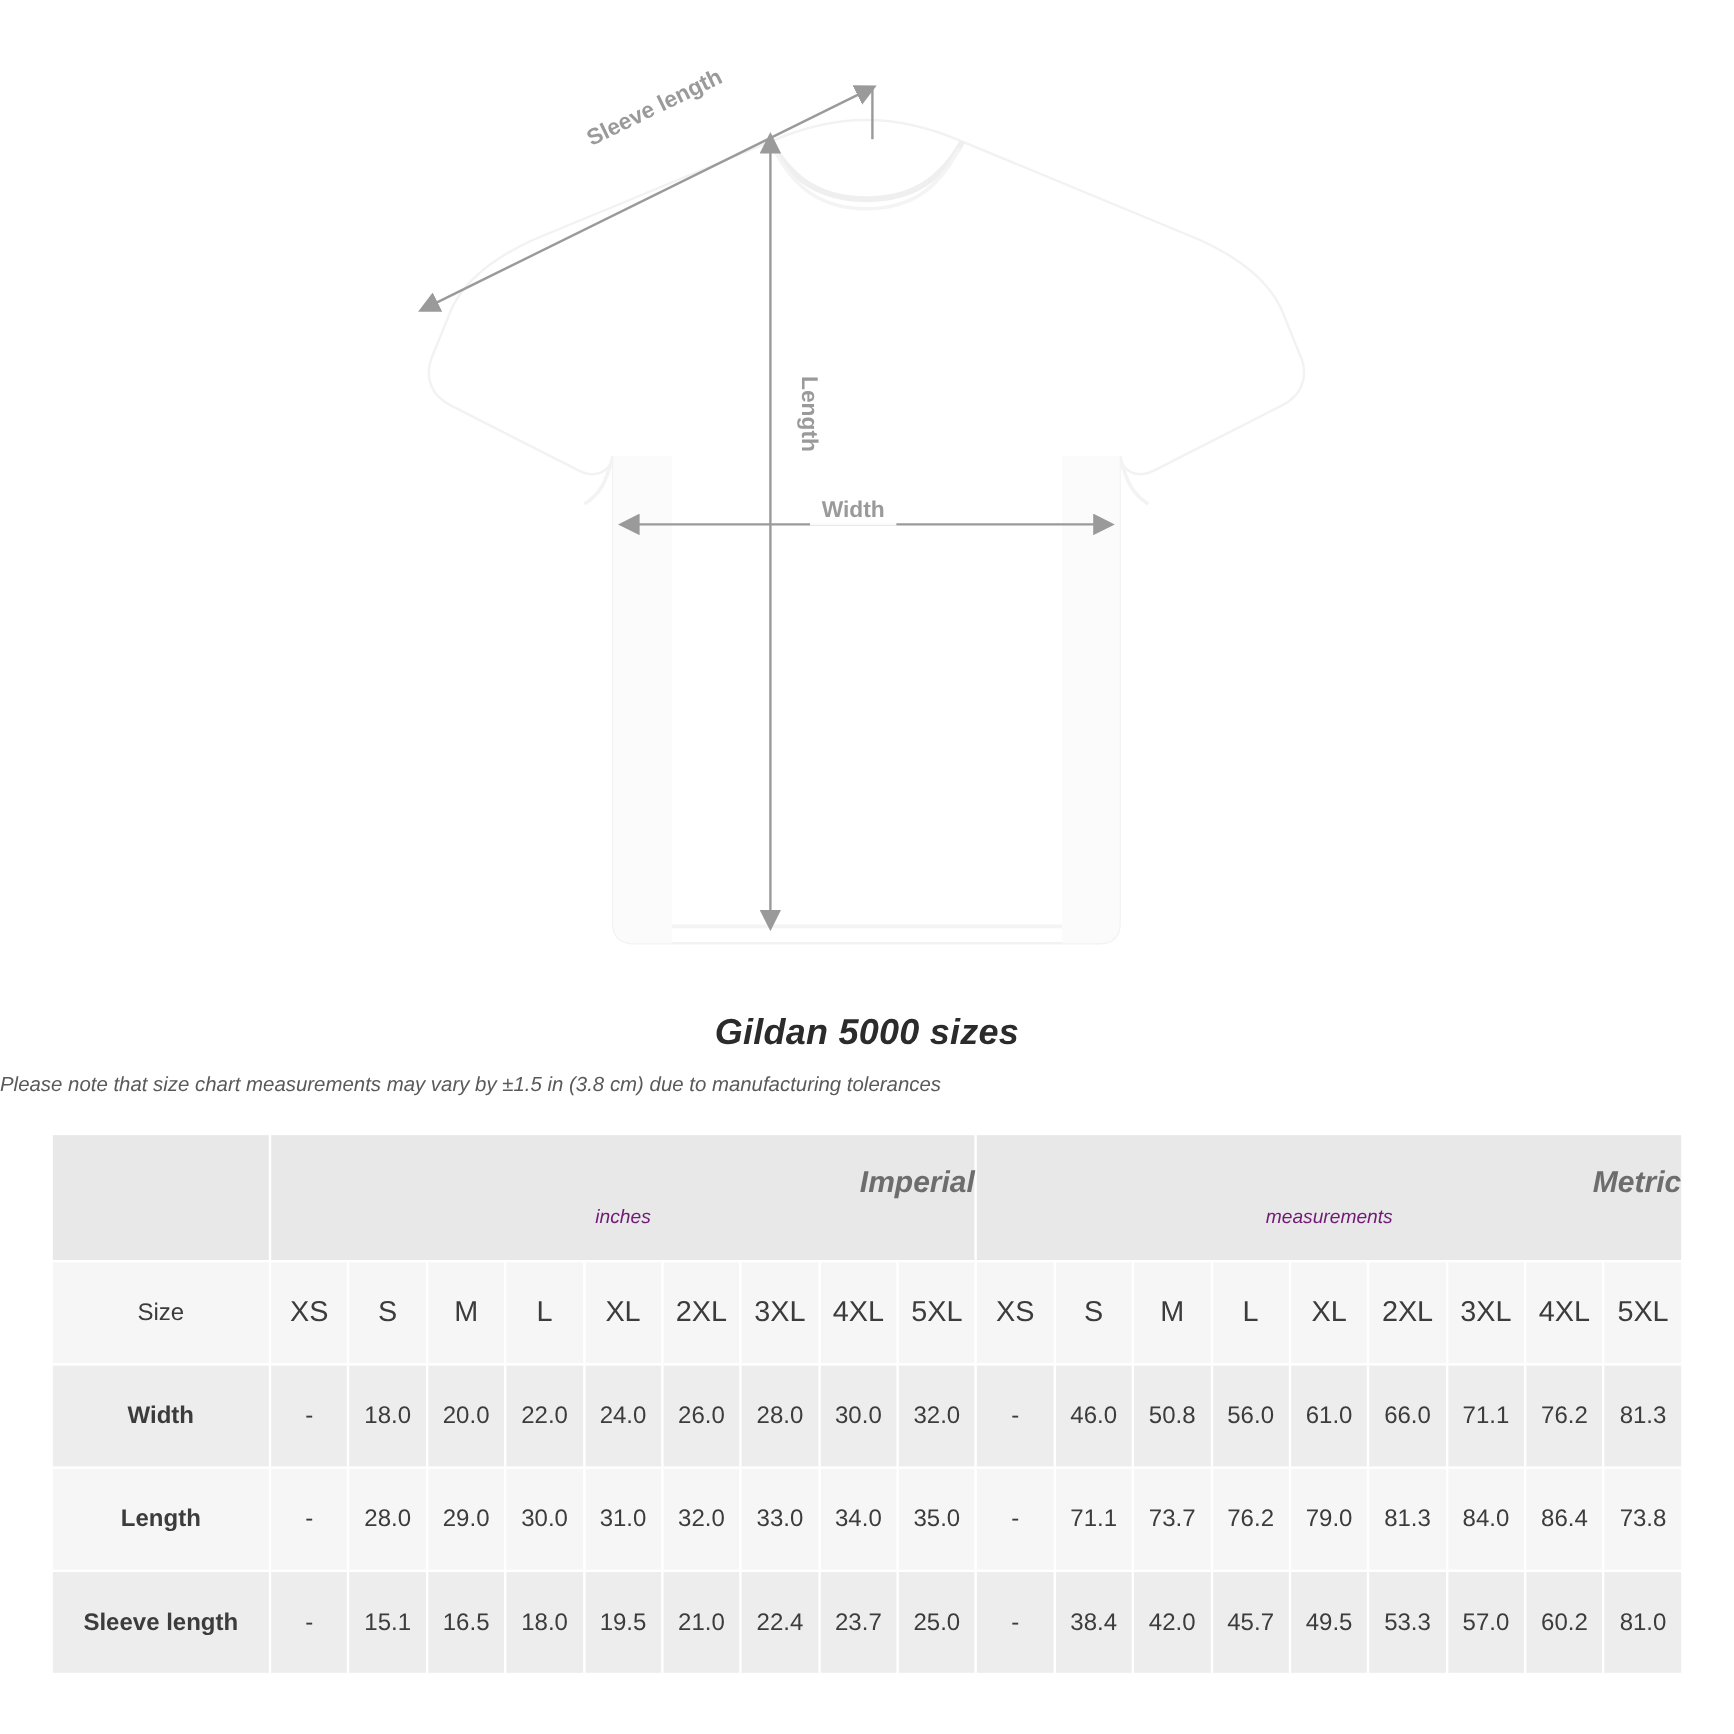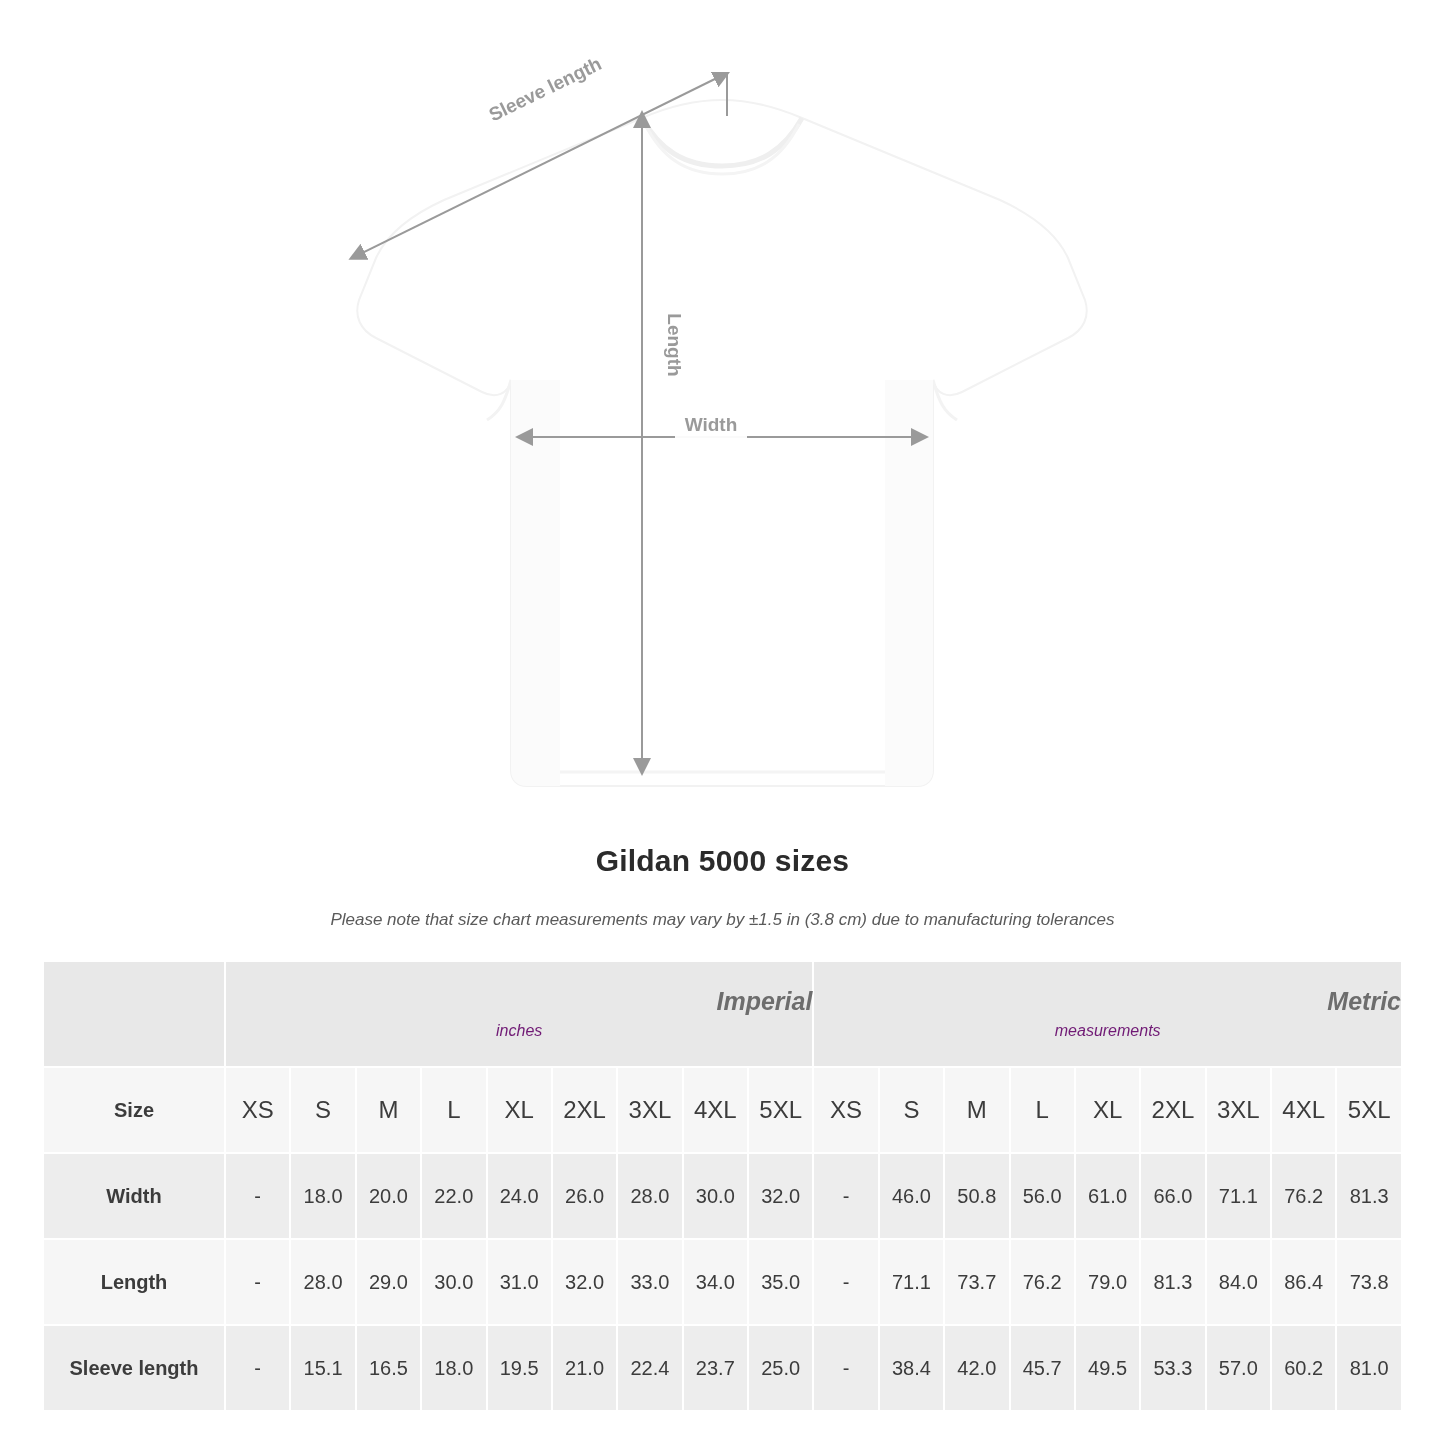--- a/index.html
+++ b/index.html
@@ -32,27 +32,28 @@
 
   
   .chart-title {
     text-align: center;
     font-size: 30px;
     font-weight: bold;
     color: #2b2b2b;
     margin: 0;
     padding-top: 14px;
     letter-spacing: 0.2px;
+    font-style: italic;
   }
   .chart-note {
-    text-align: center;
+    text-align: left;
     font-size: 17px;
     font-style: italic;
     color: #5a5a5a;
-    margin: 16px;
+    margin: 0;
     padding-top: 16px;
   }
 
   
   .table-wrap {
     padding: 0 42px;
     margin-top: 30px;
   }
   table.size-table {
     border-collapse: collapse;
@@ -90,21 +91,21 @@
   }
 
   tr.head-row td {
     background: #f6f6f6;
     height: 84px;
     font-size: 24px;
     color: #3c3c3c;
   }
   tr.head-row td.rowlabel {
     background: #f6f6f6;
-    font-weight: bold;
+    font-weight: normal;
     font-size: 20px;
   }
 
   tr.data-row td {
     height: 84px;
     font-size: 20px;
     color: #3c3c3c;
   }
   tr.data-row.alt td { background: #ededed; }
   tr.data-row.plain td { background: #f6f6f6; }

